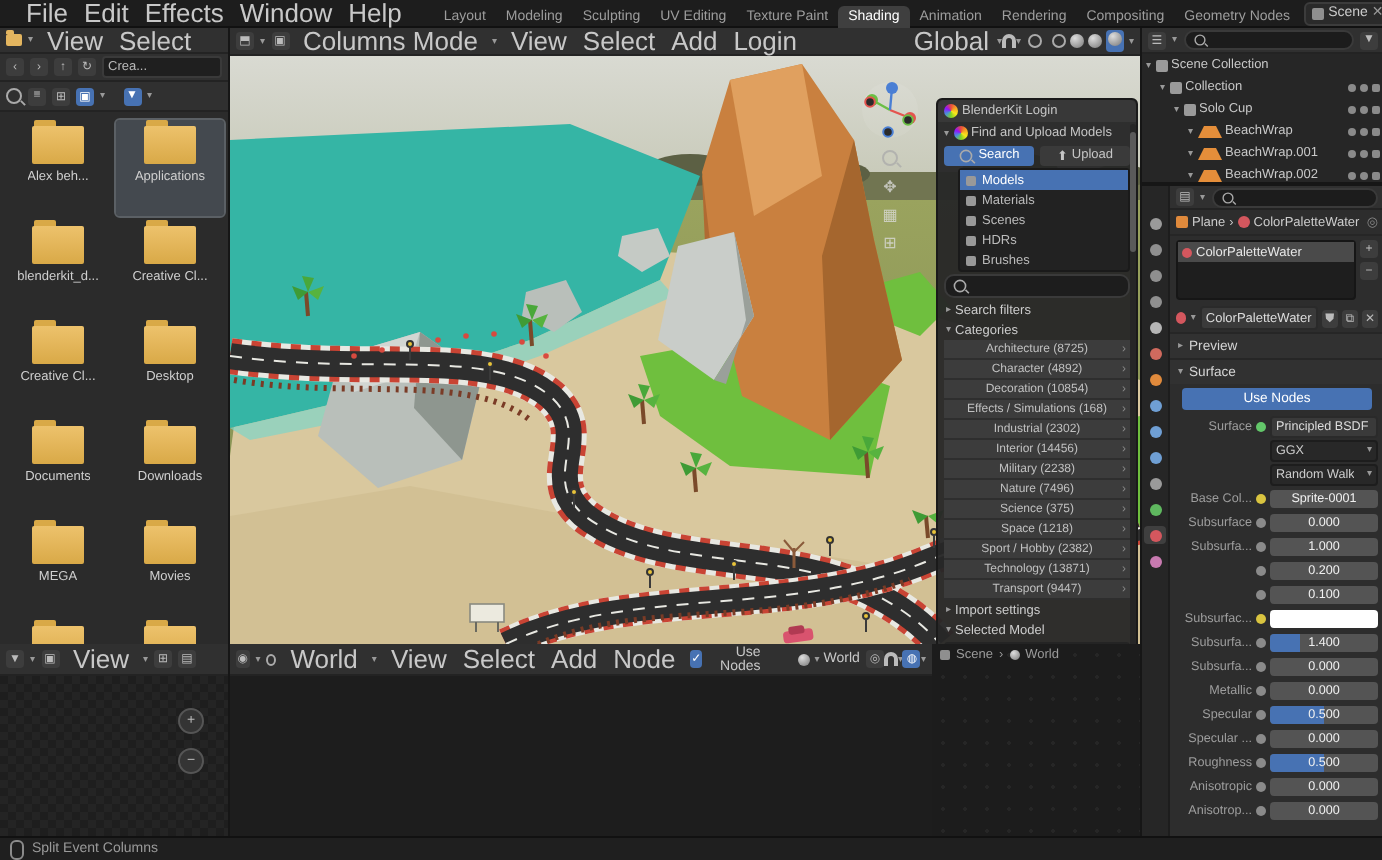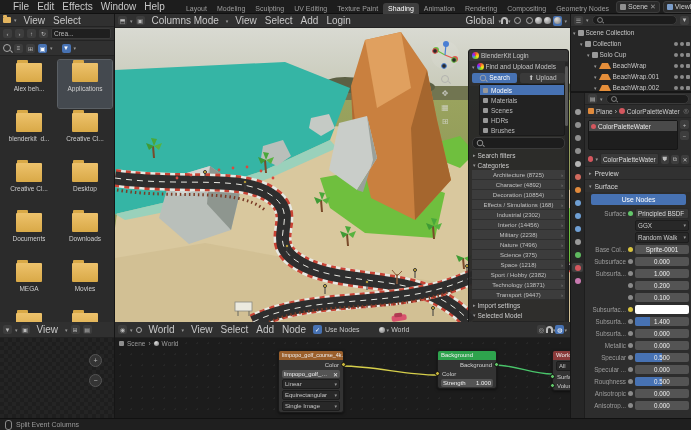--- a/index.html
+++ b/index.html
@@ -6,21 +6,21 @@
   .app{position:relative;width:691px;height:430px;background:#1d1d1d;
        font-family:"Liberation Sans","DejaVu Sans",sans-serif;font-size:8px;color:#c3c3c3;
        overflow:hidden;user-select:none;}
   .abs{position:absolute;}
   .row{display:flex;align-items:center;}
   .trunc{white-space:nowrap;overflow:hidden;text-overflow:ellipsis;}
   
   .topbar{left:0;top:0;width:691px;height:14px;background:#1d1d1d;border-bottom:1px solid #111;
           display:flex;align-items:center;padding:0 4px;gap:2px;box-sizing:border-box;}
   .logo{width:9px;height:9px;border-radius:50%;background:radial-gradient(circle at 35% 35%,#ff9f3f,#e87d02 70%);margin-right:3px;}
-  .menu-item{padding:0 4px;color:#c8c8c8;font-size:10px;}
+  .menu-item{padding:0 4px;color:#c8c8c8;font-size:13px;}
   .ws-tabs{display:flex;margin-left:10px;height:14px;align-items:flex-end;}
   .ws-tab{padding:2px 5px;font-size:7px;color:#9d9d9d;border-radius:3px 3px 0 0;white-space:nowrap;}
   .ws-tab.active{background:#3f3f3f;color:#fff;}
   .tb-right{margin-left:auto;display:flex;align-items:center;gap:3px;}
   .pill{display:flex;align-items:center;gap:2px;background:#2a2a2a;border:1px solid #3c3c3c;border-radius:3px;
         padding:0 3px;height:10px;font-size:7px;color:#ccc;}
   .mini-ic{width:6px;height:6px;background:#8f8f8f;border-radius:1px;display:inline-block;}
   .x-ic{color:#999;font-size:7px;line-height:1;}
   
   .hdr{background:#303030;border-bottom:1px solid #232323;display:flex;align-items:center;
@@ -110,21 +110,21 @@
   .usenodes{margin:2px 6px;height:11px;background:#4772b3;border-radius:2px;color:#fff;display:flex;align-items:center;justify-content:center;font-size:6.8px;}
   .prow{height:12px;display:flex;align-items:center;gap:2px;padding:0 3px;}
   .plabel{width:38px;text-align:right;color:#9d9d9d;font-size:6.3px;white-space:nowrap;overflow:hidden;flex:0 0 38px;}
   .psock{width:5px;height:5px;border-radius:50%;background:#8a8a8a;flex:0 0 5px;}
   .pfield{flex:1;height:9px;background:#545454;border-radius:2px;position:relative;overflow:hidden;display:flex;align-items:center;justify-content:center;color:#f0f0f0;font-size:6.3px;}
   .pfill{position:absolute;left:0;top:0;bottom:0;background:#4772b3;}
   .pval{position:relative;z-index:1;}
   .pdrop{flex:1;height:9px;background:#282828;border:1px solid #1d1d1d;border-radius:2px;display:flex;align-items:center;justify-content:space-between;padding:0 2px;color:#ccc;font-size:6.3px;}
   .pbtn{flex:1;height:9px;background:#3a3a3a;border:1px solid #2a2a2a;border-radius:2px;display:flex;align-items:center;gap:2px;padding:0 2px;color:#ddd;font-size:6.3px;overflow:hidden;}
   
-  .shader{left:115px;top:322px;width:455px;height:96px;display:flex;flex-direction:column;}
+  .shader{left:115px;top:322px;width:455px;height:96px;display:flex;text-align:right;}
   .sh-canvas{flex:1;position:relative;background-color:#1c1c1c;
      background-image:radial-gradient(#262626 1px,transparent 1px);background-size:11px 11px;overflow:hidden;}
   .sh-crumb{position:absolute;left:4px;top:2px;display:flex;align-items:center;gap:3px;font-size:6.5px;color:#9a9a9a;}
   .node{position:absolute;background:#333;border:1px solid #191919;border-radius:3px;font-size:6px;color:#cfcfcf;box-shadow:0 1px 3px rgba(0,0,0,.5);}
   .node-hdr{height:9px;line-height:9px;padding:0 3px;border-radius:2px 2px 0 0;color:#eee;white-space:nowrap;overflow:hidden;}
   .nrow{height:9px;display:flex;align-items:center;padding:0 4px;position:relative;}
   .nrow.right{justify-content:flex-end;}
   .ncombo{margin:1px 3px;height:8px;background:#282828;border:1px solid #1c1c1c;border-radius:2px;display:flex;align-items:center;justify-content:space-between;padding:0 2px;color:#c5c5c5;}
   .nfield{margin:1px 3px;height:8px;background:#545454;border-radius:2px;display:flex;align-items:center;justify-content:space-between;padding:0 2px;color:#eee;}
   .sock{position:absolute;width:5px;height:5px;border-radius:50%;border:1px solid #111;box-sizing:border-box;}

